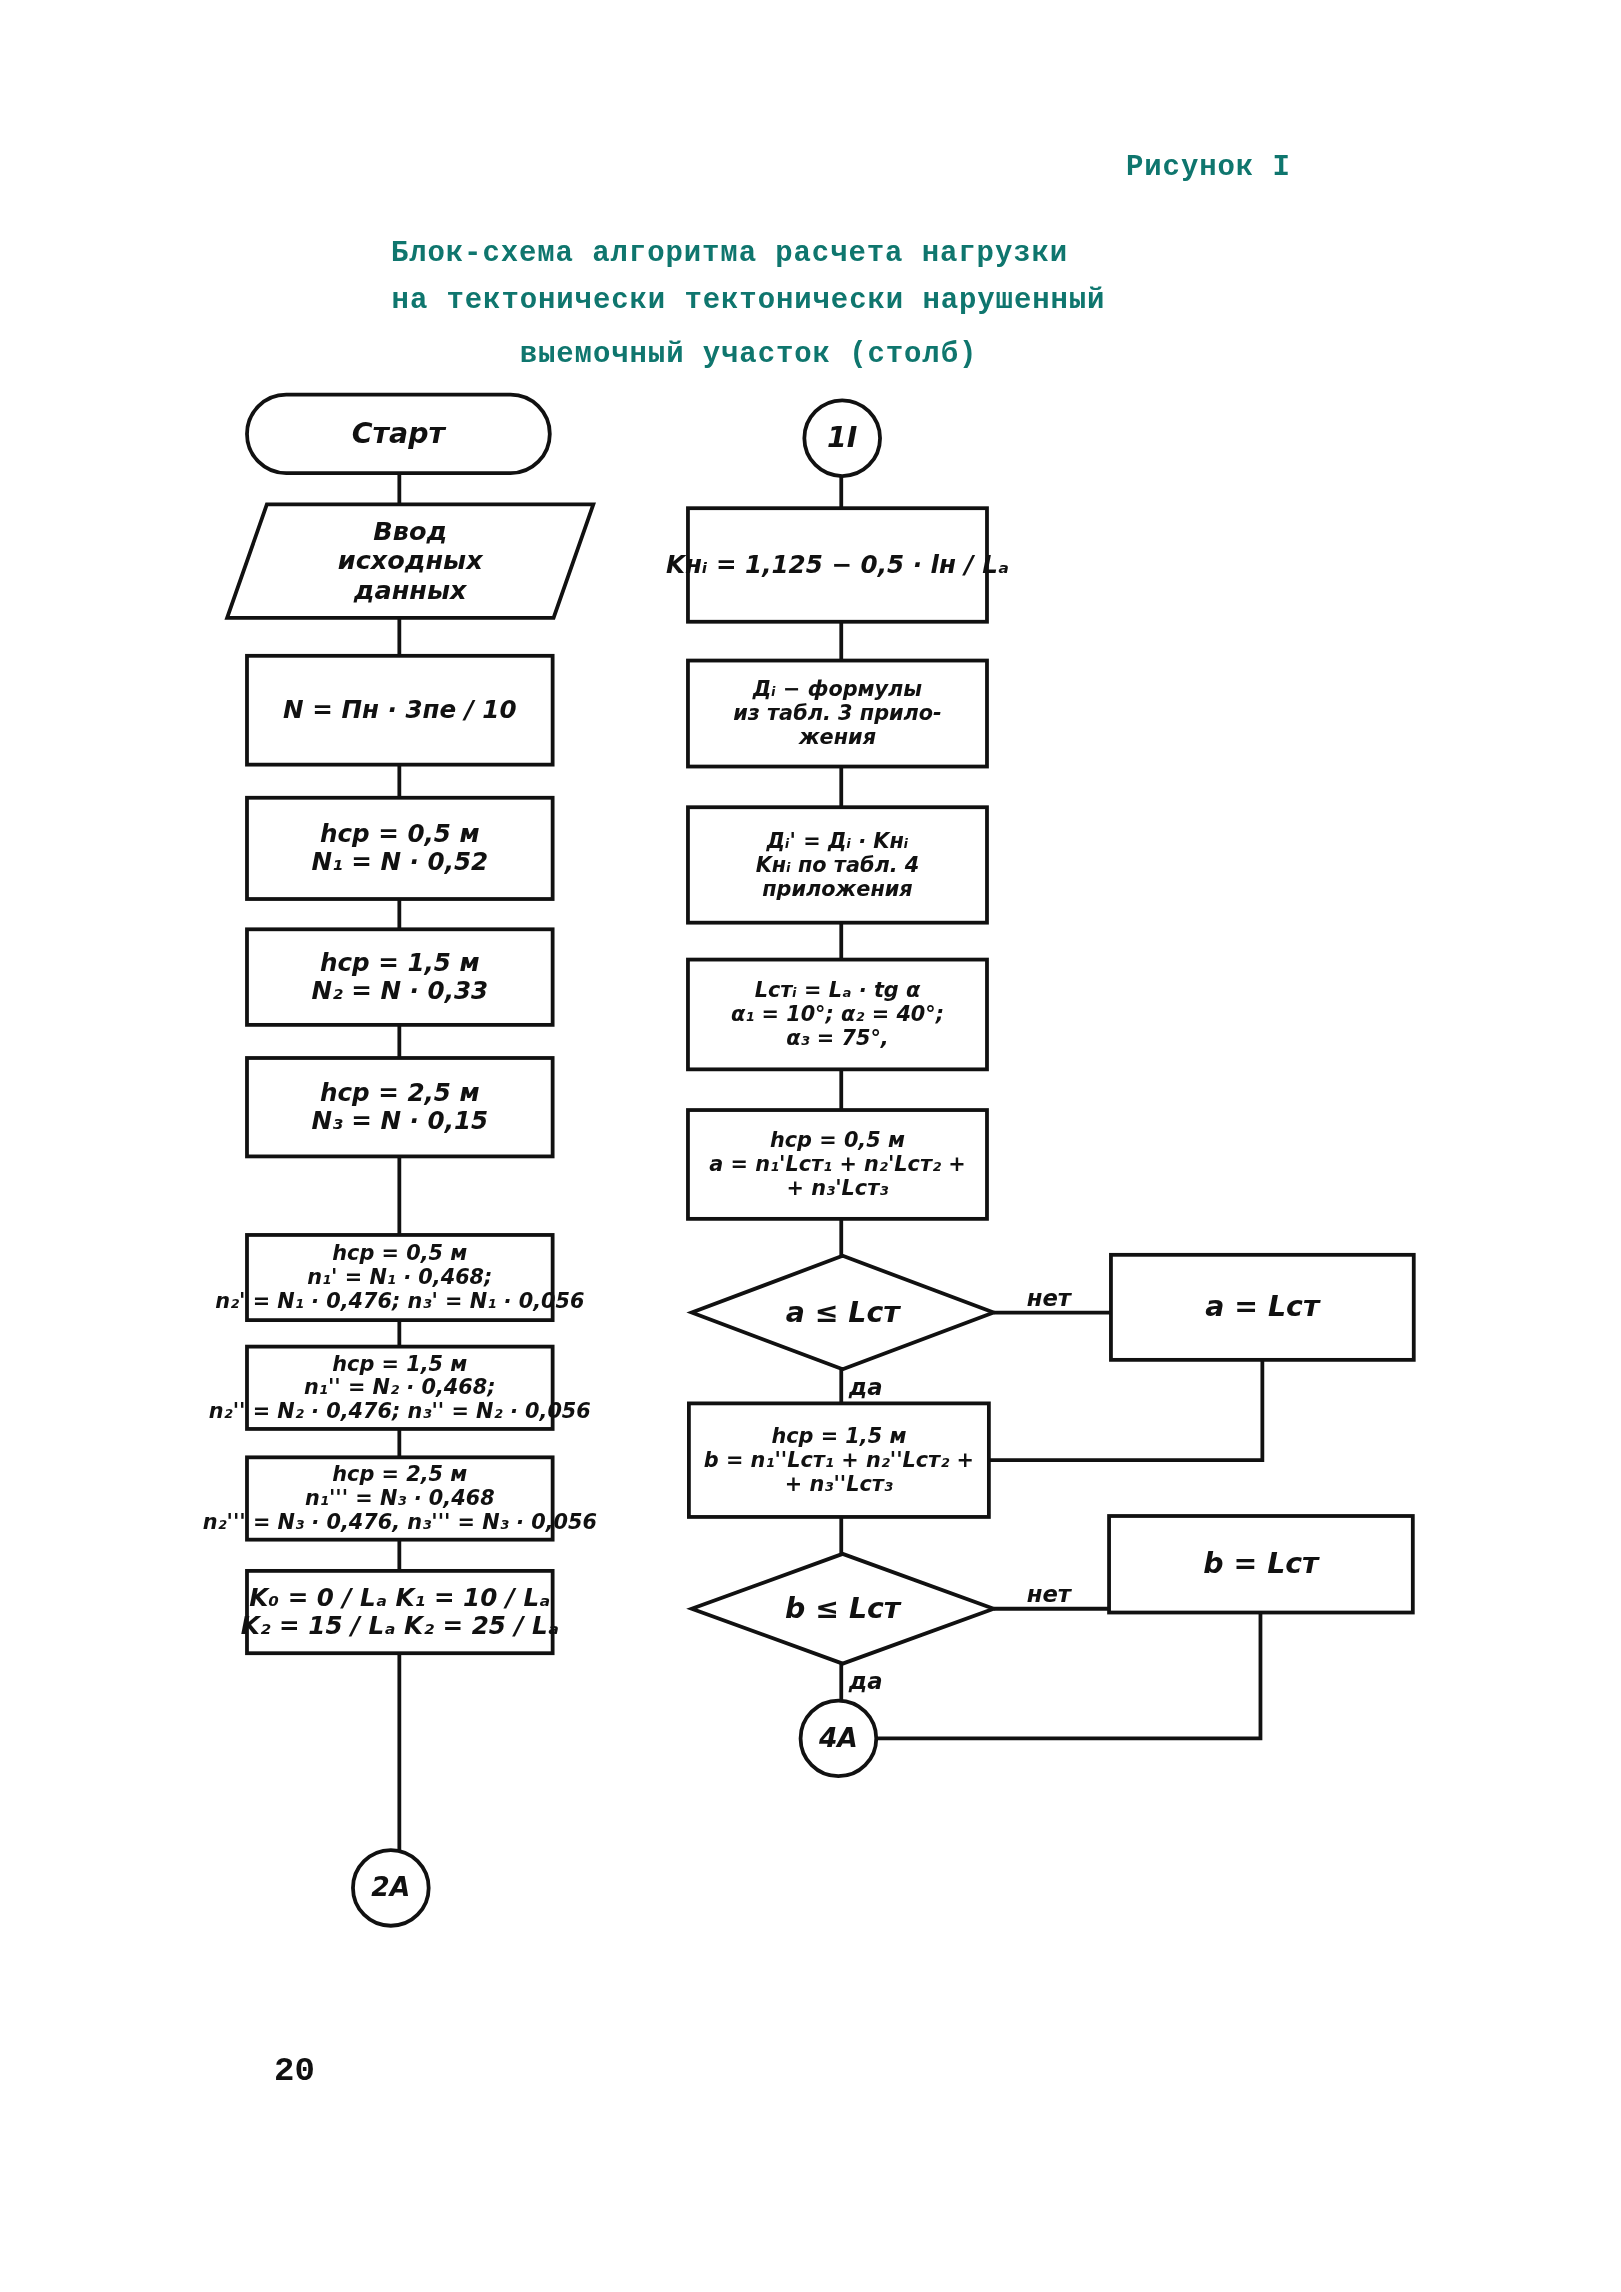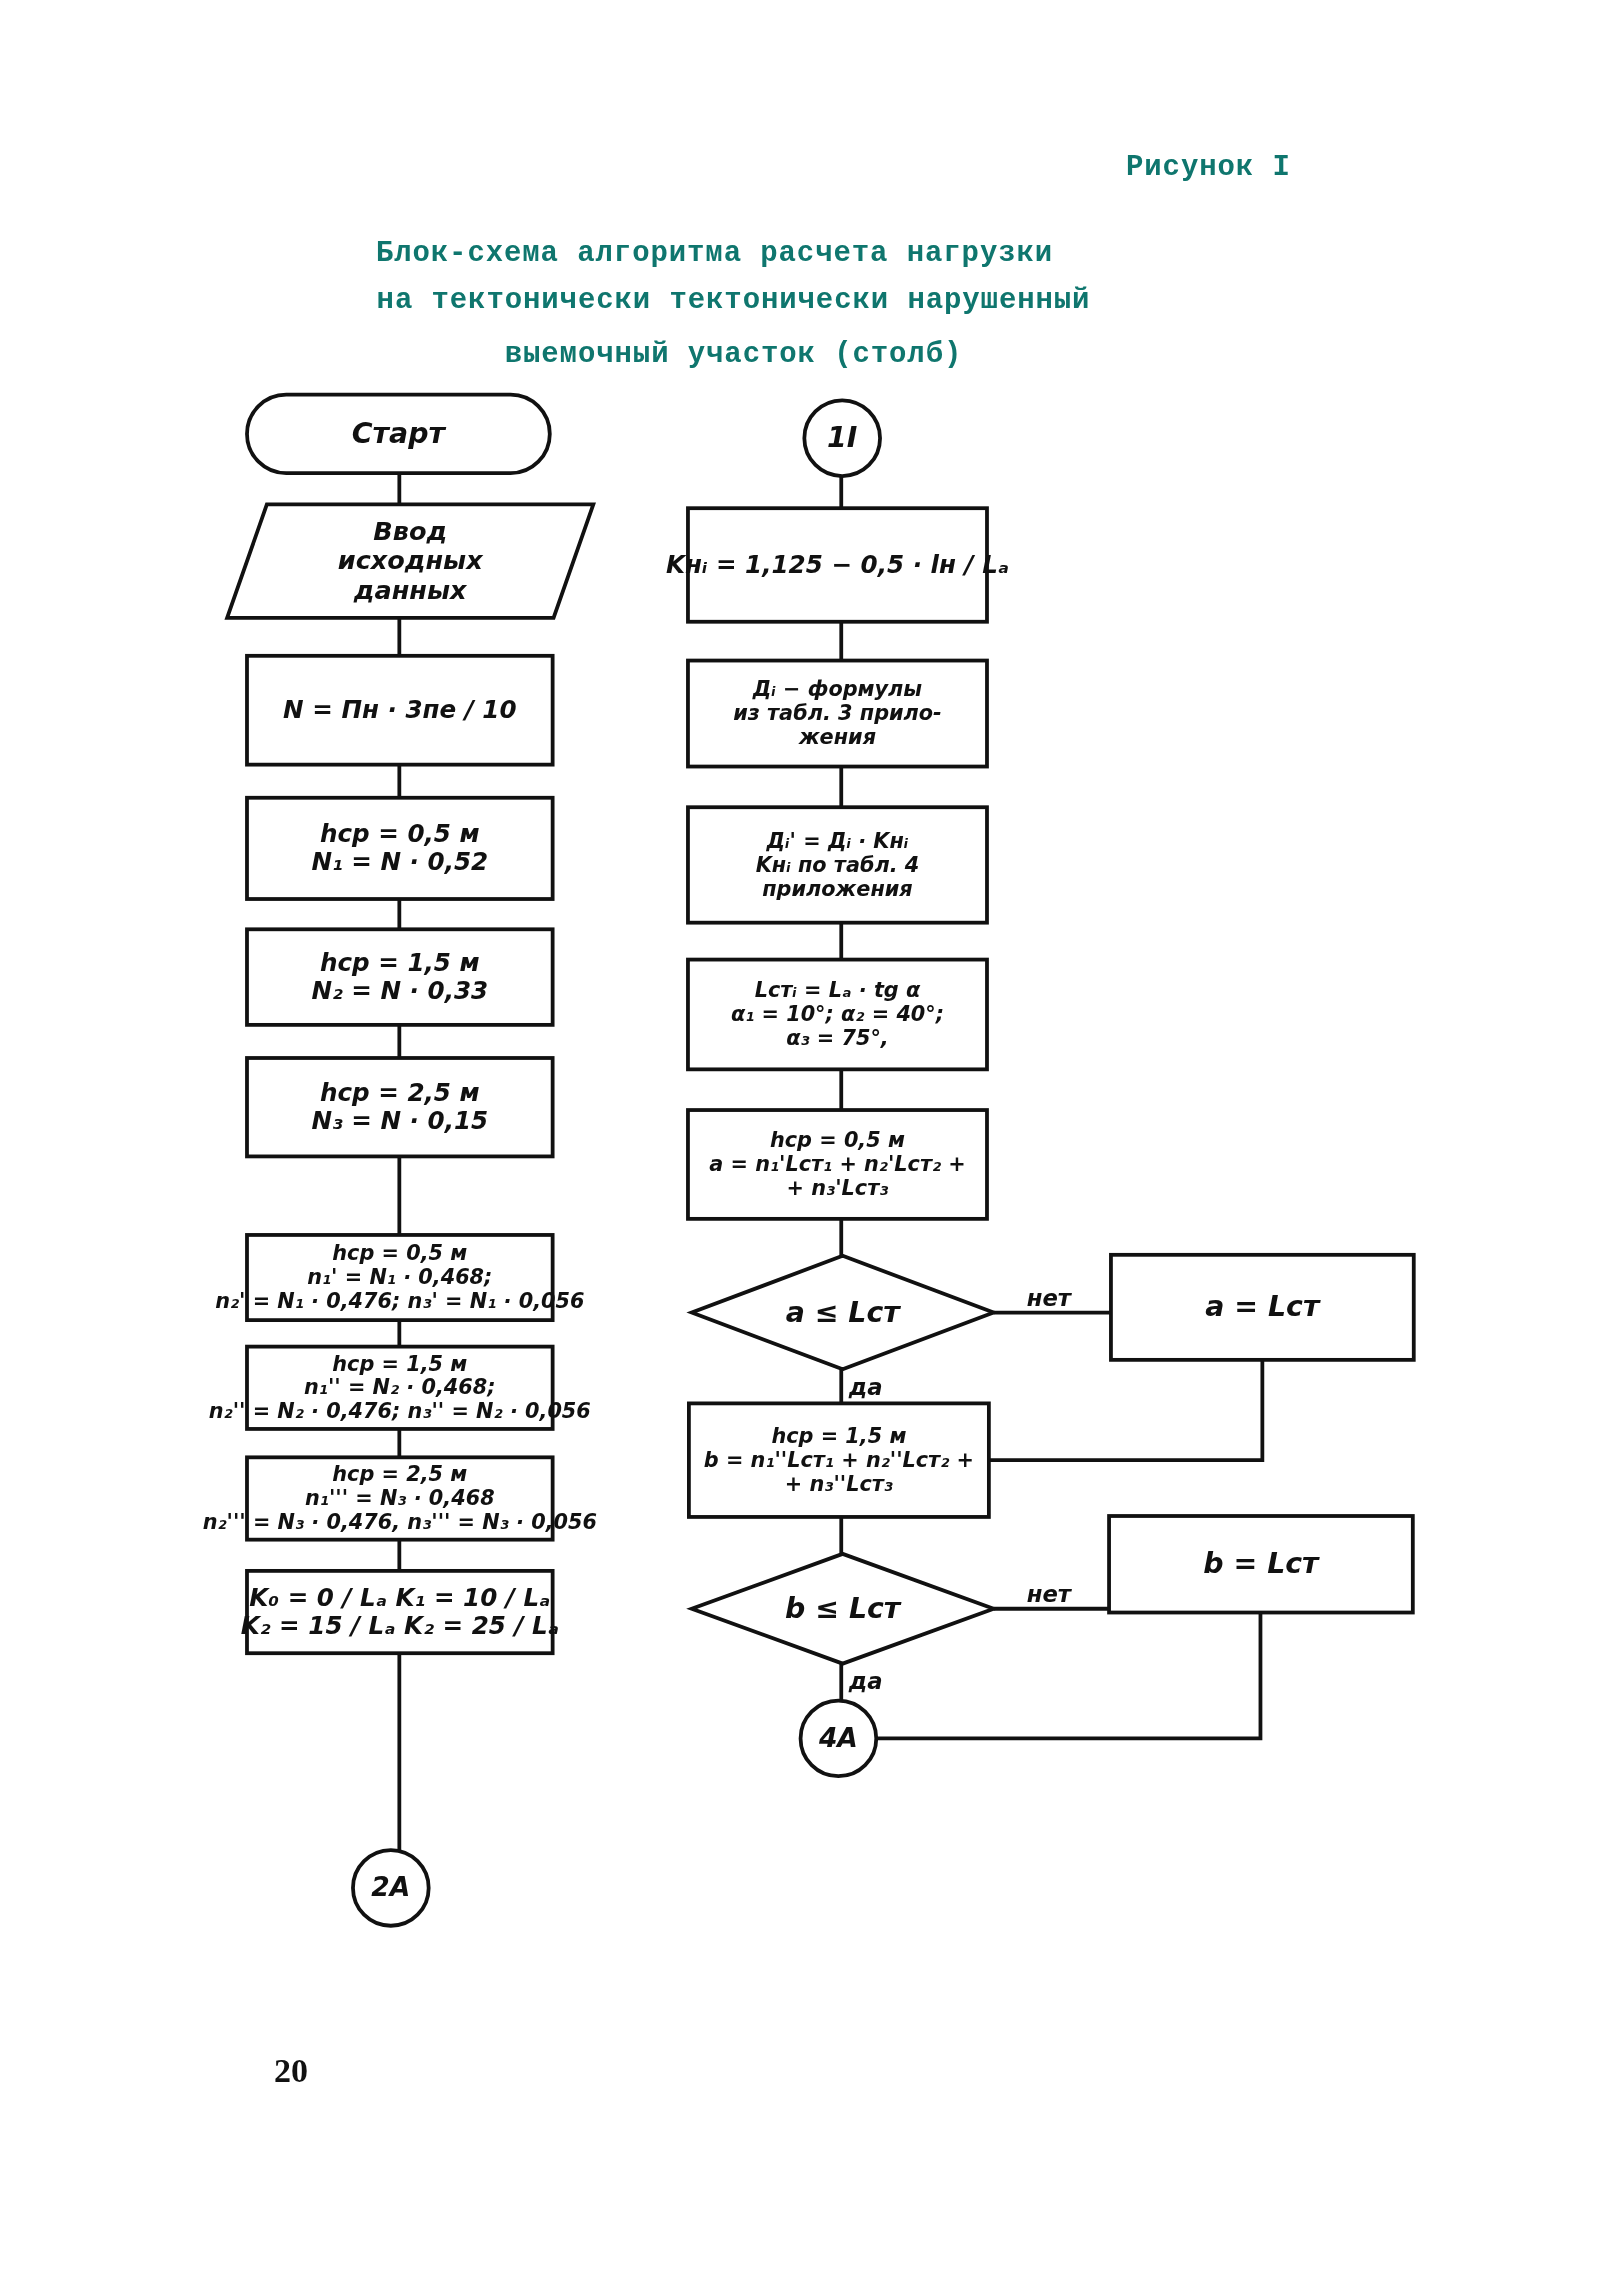--- a/index.html
+++ b/index.html
@@ -1,25 +1,25 @@
 <!DOCTYPE html>
 <html style="font-size:15px"><head>
   <meta charset="utf-8">
   <style>
     html, body { margin: 0; padding: 0; background: #ffffff; }
     body { width: 1621px; height: 2292px; position: relative; overflow: hidden;
            font-family: "DejaVu Sans Mono", monospace; color: #111; }
     .typed { position: absolute; font-family: "Liberation Mono", "DejaVu Sans Mono", monospace;
              font-weight: bold; font-size: 29px; letter-spacing: 0.9px; white-space: nowrap; color: #0f766e; }
     #fig-label { left: 1126px; top: 151px; }
-    .title-line { position: absolute; left: 0; width: 1429px; text-align: center; }
+    .title-line { position: absolute; left: 0; width: 1429px; text-align: center; padding-left: 15px; }
     #title-1 { top: 237px; }
     #title-2 { top: 284px; left: 19px; }
     #title-3 { top: 338px; left: 19px; }
-    #page-number { position: absolute; left: 274px; top: 2052px; font-family: Liberation Serif, serif;
+    #page-number { position: absolute; left: 274px; top: 2052px; font-family: Liberation Mono, monospace;
                    font-weight: bold; font-size: 34px; }
     svg#flow { position: absolute; left: 0; top: 0; }
     .shape { fill: #fff; stroke: #111; stroke-width: 4; }
     .line { stroke: #111; stroke-width: 4; fill: none; }
     .hand { font-family: "DejaVu Sans", sans-serif; font-style: italic; font-weight: bold; fill: #111; }
   </style>
 </head>
 <body>
 
 <div class="typed" id="fig-label">Рисунок I</div>

